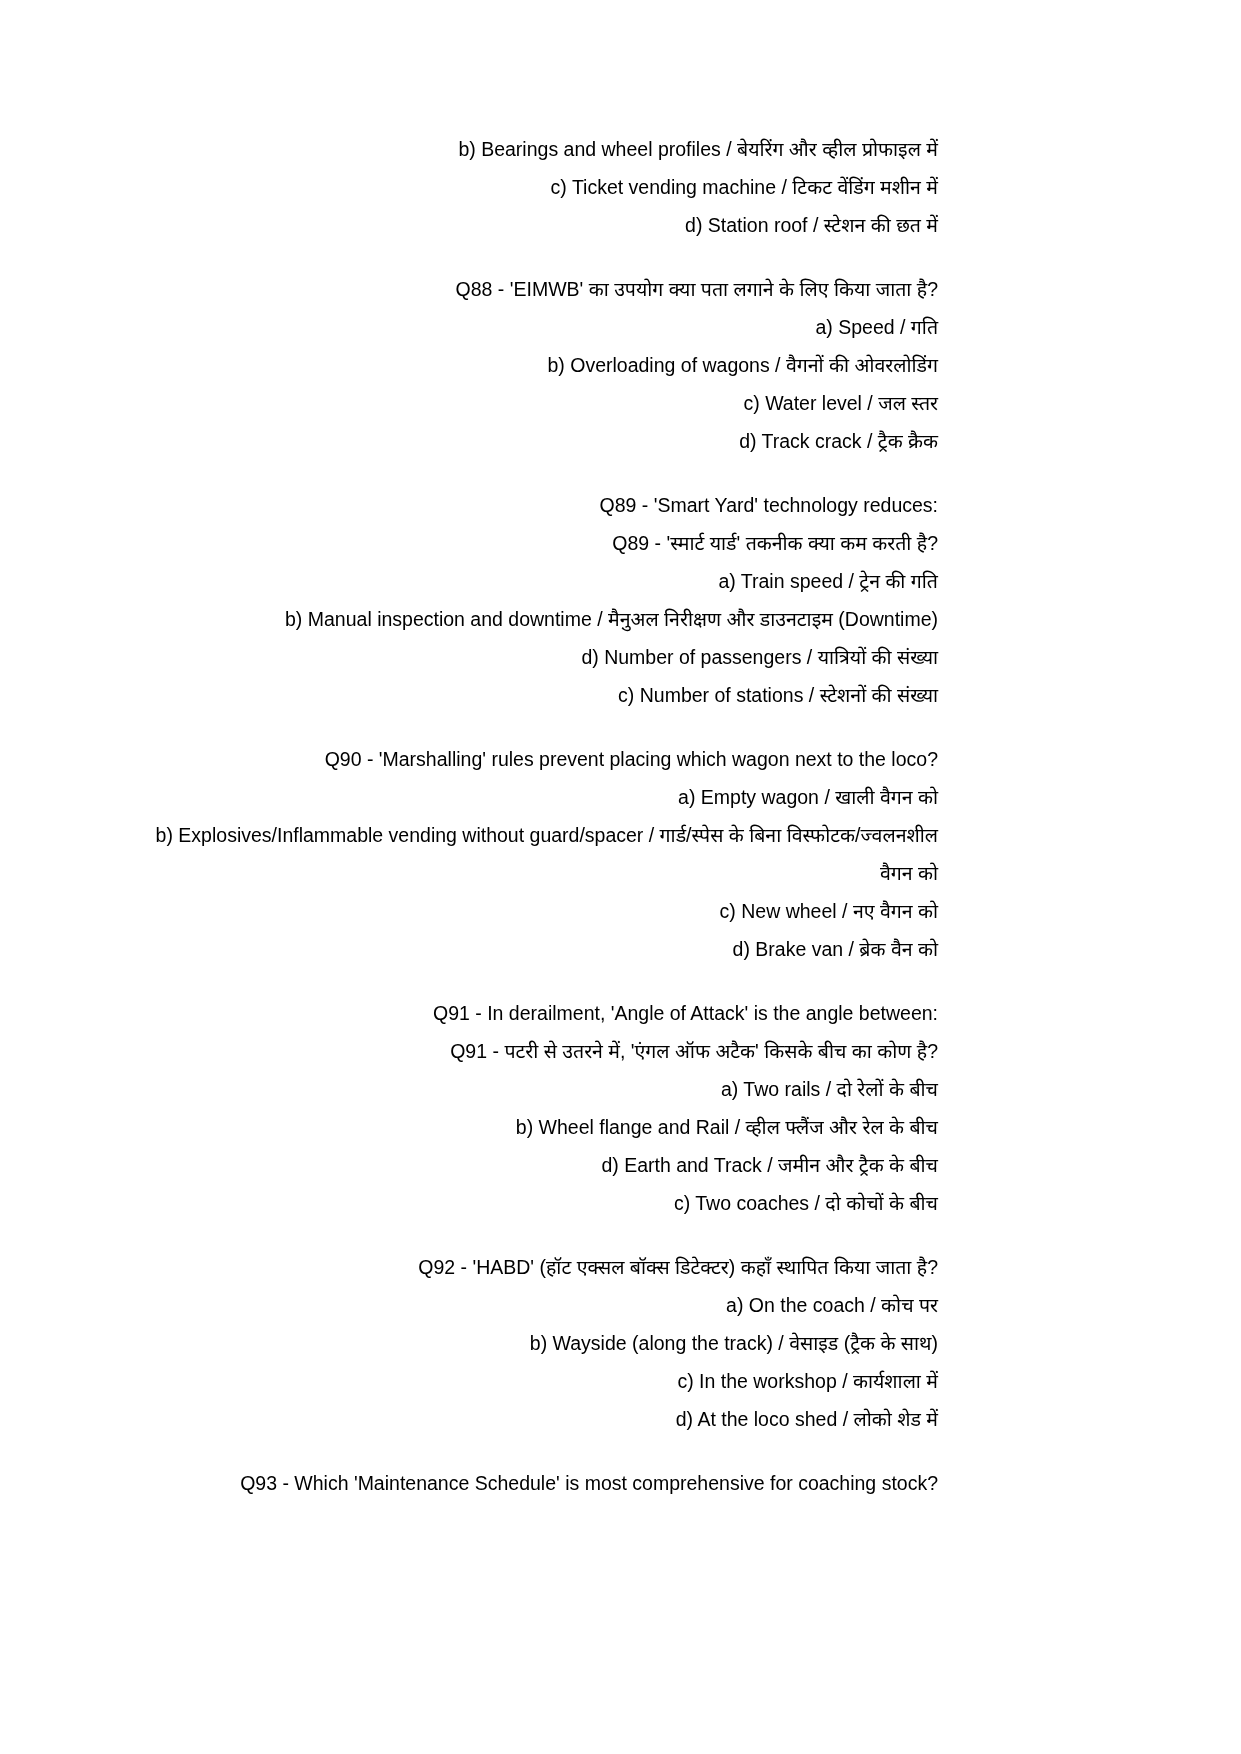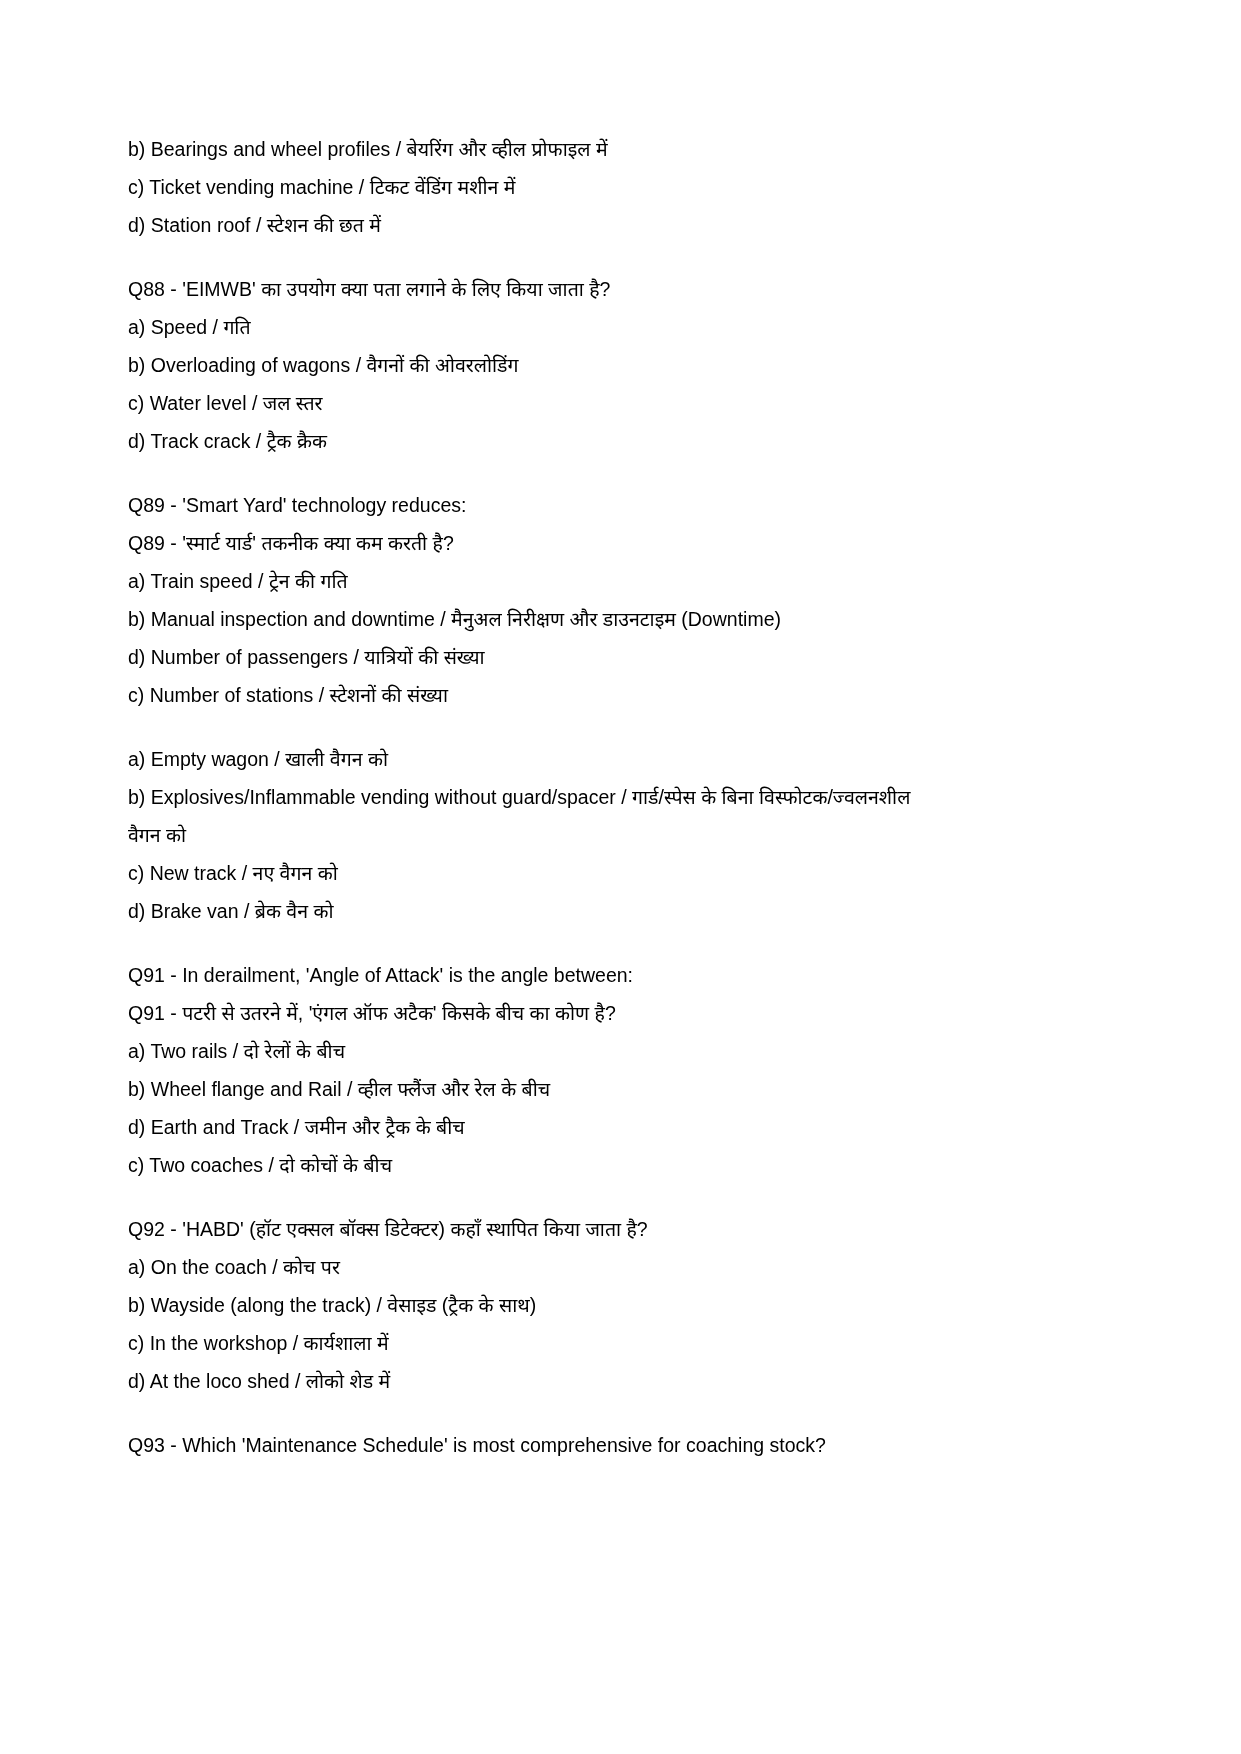--- a/index.html
+++ b/index.html
@@ -12,20 +12,21 @@
     height: 1754px;
     font-family: "Liberation Sans", sans-serif;
     color: #000000;
   }
   .page {
     box-sizing: border-box;
     width: 1066px;
     min-height: 1754px;
     padding: 130px 128px 36px 128px;
     background: #ffffff;
+    text-align: right;
   }
   .line {
     font-size: 19.5px;
     line-height: 38px;
     color: #000;
     white-space: pre-wrap;
     word-wrap: break-word;
   }
   .gap {
     height: 26px;
@@ -57,23 +58,24 @@
       <div class="block">
         <div class="line">Q89 - 'Smart Yard' technology reduces:</div>
         <div class="line">Q89 - 'स्मार्ट यार्ड' तकनीक क्या कम करती है?</div>
         <div class="line">a) Train speed / ट्रेन की गति</div>
         <div class="line">b) Manual inspection and downtime / मैनुअल निरीक्षण और डाउनटाइम (Downtime)</div>
         <div class="line">d) Number of passengers / यात्रियों की संख्या</div>
         <div class="line">c) Number of stations / स्टेशनों की संख्या</div>
       </div>
       <div class="gap"></div>
       <div class="block">
+        <div class="line">Q90 - 'Marshalling' rules prevent placing which wagon next to the loco?</div>
         <div class="line">a) Empty wagon / खाली वैगन को</div>
         <div class="line">b) Explosives/Inflammable vending without guard/spacer / गार्ड/स्पेस के बिना विस्फोटक/ज्वलनशील वैगन को</div>
-        <div class="line">c) New track / नए वैगन को</div>
+        <div class="line">c) New wheel / नए वैगन को</div>
         <div class="line">d) Brake van / ब्रेक वैन को</div>
       </div>
       <div class="gap"></div>
       <div class="block">
         <div class="line">Q91 - In derailment, 'Angle of Attack' is the angle between:</div>
         <div class="line">Q91 - पटरी से उतरने में, 'एंगल ऑफ अटैक' किसके बीच का कोण है?</div>
         <div class="line">a) Two rails / दो रेलों के बीच</div>
         <div class="line">b) Wheel flange and Rail / व्हील फ्लैंज और रेल के बीच</div>
         <div class="line">d) Earth and Track / जमीन और ट्रैक के बीच</div>
         <div class="line">c) Two coaches / दो कोचों के बीच</div>

